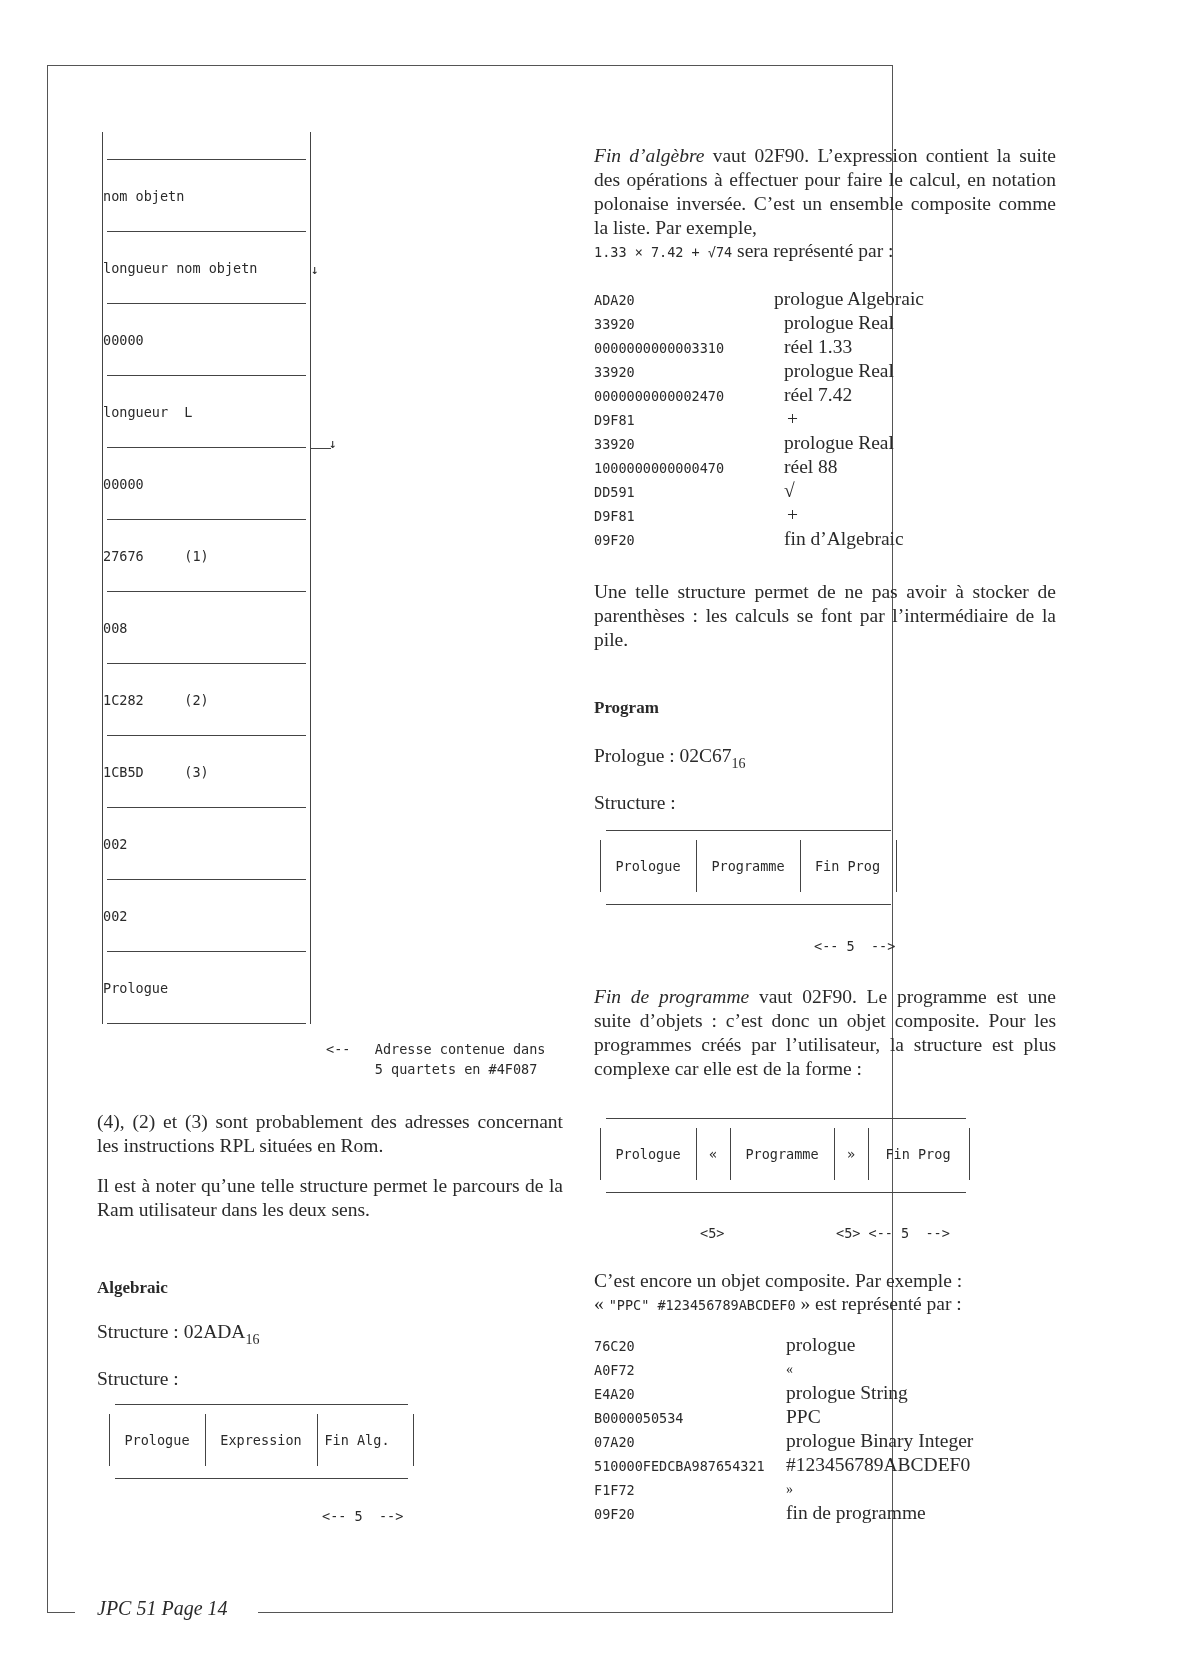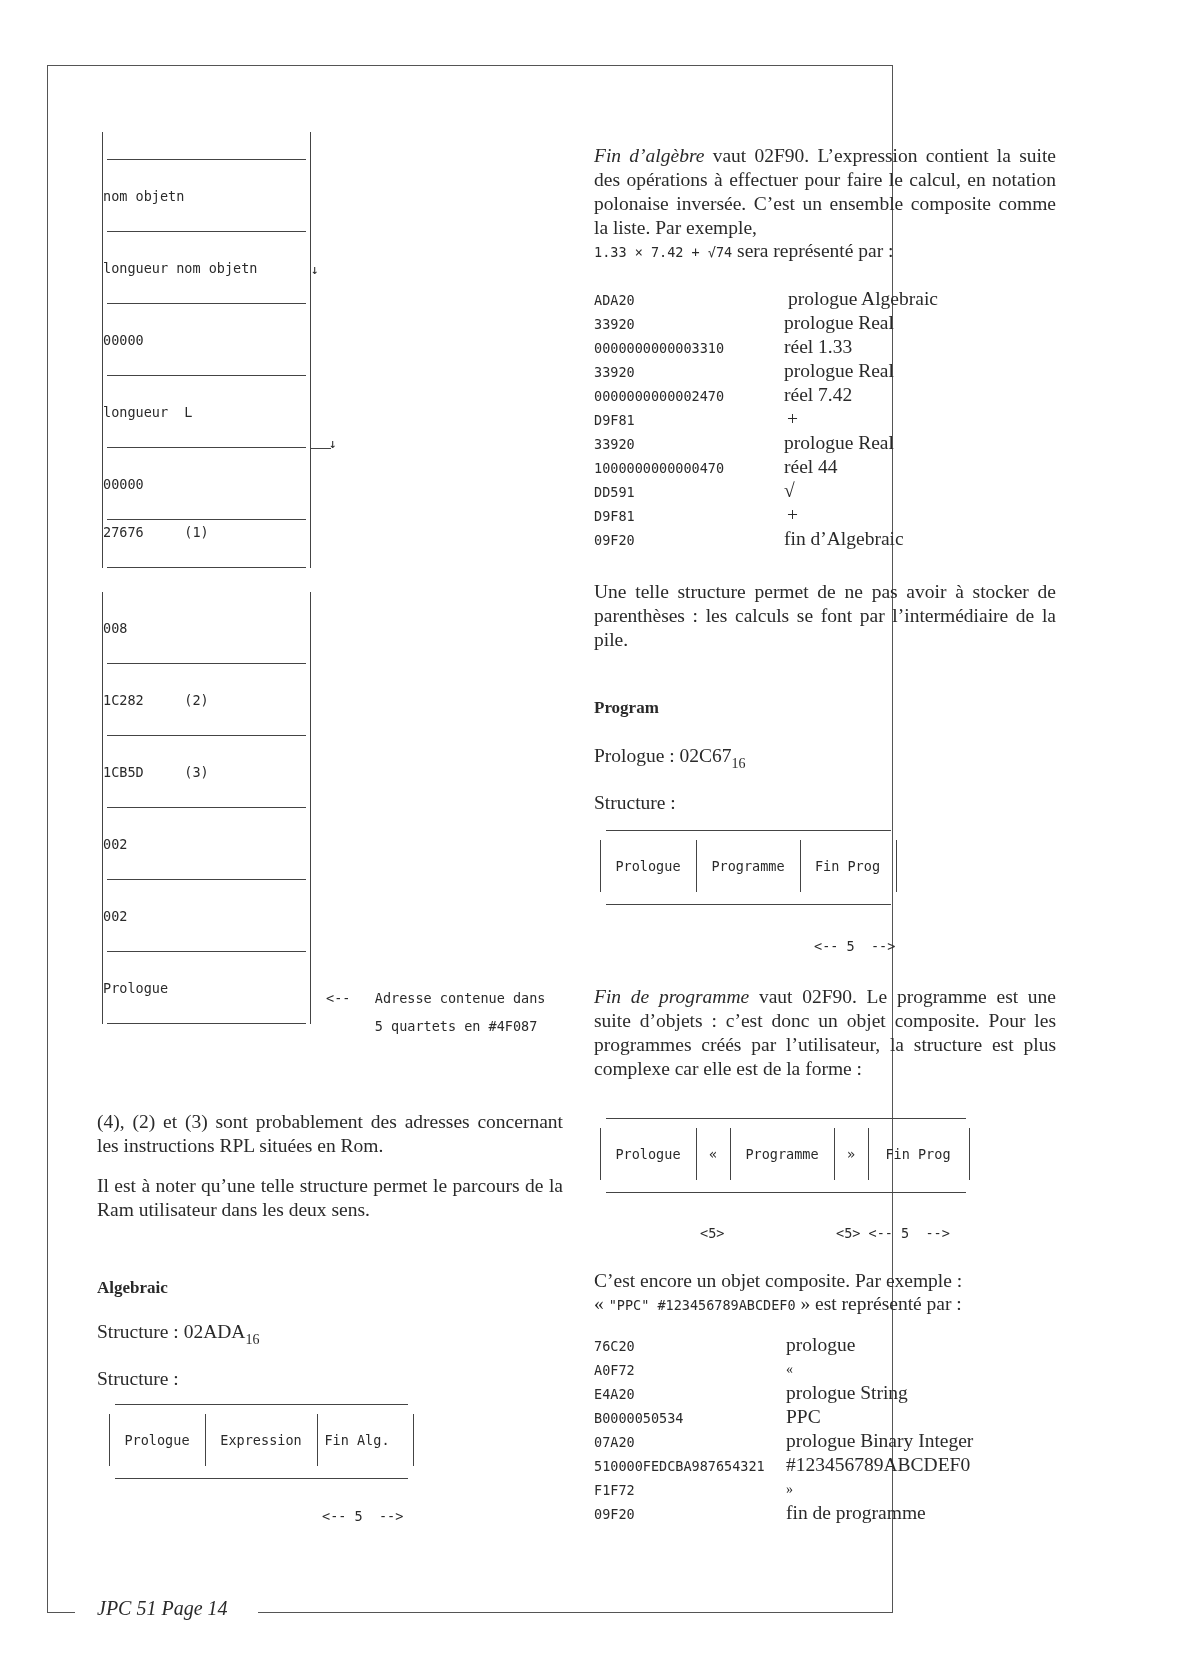--- a/index.html
+++ b/index.html
@@ -16,21 +16,21 @@
   .footer-label { position:absolute; left:97px; top:1597px; font-size:20px; font-style:italic; }
 
   
   .stack { position:absolute; left:102px; top:132px; width:207px; }
   .stack-top { position:absolute; left:0; top:0; width:207px; height:28px; border-left:1.5px solid #444; border-right:1.5px solid #444; }
   .stack-top::after { content:""; position:absolute; left:4px; right:4px; bottom:0; border-bottom:1.5px solid #444; }
   .cell { position:absolute; left:0; width:207px; height:72px; border-left:1.5px solid #444; border-right:1.5px solid #444; }
   .cell::after { content:""; position:absolute; left:4px; right:4px; bottom:0; border-bottom:1.5px solid #444; }
   .cell .lbl { position:absolute; left:0; right:0; top:28px; text-align:left; font-size:13.5px; white-space:pre; }
   .down-arrow { position:absolute; font-size:13px; }
-  .side-note { position:absolute; left:326px; top:984px; font-size:13.5px; line-height:28px; white-space:pre; }
+  .side-note { position:absolute; left:326px; top:1039px; font-size:13.5px; line-height:20px; white-space:pre; }
 
   .para { position:absolute; font-size:19.5px; line-height:24px; text-align:justify; }
   .heading { position:absolute; font-size:17px; font-weight:bold; }
   .line-text { position:absolute; font-size:19.5px; white-space:nowrap; }
   .sub { font-size:14px; vertical-align:-6px; }
 
   
   .hbox { position:absolute; }
   .hbox .rule { position:absolute; height:0; border-top:1.5px solid #444; }
   .hbox .cellh { position:absolute; top:10px; height:52px; border-left:1.5px solid #444; }
@@ -64,21 +64,21 @@
     </div>
   <div class="cell" style="top:172px">
       <div class="lbl">00000</div>
     </div>
   <div class="cell" style="top:244px">
       <div class="lbl">longueur  L</div>
     </div>
   <div class="cell" style="top:316px">
       <div class="lbl">00000</div>
     </div>
-  <div class="cell" style="top:364px">
+  <div class="cell" style="top:388px">
       <div class="lbl">27676     (1)</div>
     </div>
   <div class="cell" style="top:460px">
       <div class="lbl">008</div>
     </div>
   <div class="cell" style="top:532px">
       <div class="lbl">1C282     (2)</div>
     </div>
   <div class="cell" style="top:604px">
       <div class="lbl">1CB5D     (3)</div>
@@ -117,21 +117,21 @@
   <div class="txt" style="left:210px; width:80px;">Fin Alg.</div>
 </div>
 <div class="range mono" style="left:322px; top:1508px;">&lt;-- 5  --&gt;</div>
 
 <div class="para serif" style="left:594px; top:144px; width:462px;"><i>Fin d’algèbre</i><span> vaut 02F90. L’expression contient la suite des opérations à effectuer pour faire le calcul, en notation polonaise inversée. C’est un ensemble composite comme la liste. Par exemple,</span></div>
 <div class="line-text" style="left:594px; top:240px;"><span class="mono" style="font-size:13.5px;">1.33 × 7.42 + √74</span><span class="serif"> sera représenté par :</span></div>
 
 <div class="listing mono" style="left:594px; top:288px;">
   <div class="row">
       <span class="hex">ADA20</span>
-      <span class="desc serif" style="left:194px">prologue Algebraic</span>
+      <span class="desc serif" style="left:180px">prologue Algebraic</span>
     </div>
   <div class="row">
       <span class="hex">33920</span>
       <span class="desc serif" style="left:190px">prologue Real</span>
     </div>
   <div class="row">
       <span class="hex">0000000000003310</span>
       <span class="desc serif" style="left:190px">réel 1.33</span>
     </div>
   <div class="row">
@@ -145,21 +145,21 @@
   <div class="row">
       <span class="hex">D9F81</span>
       <span class="desc serif" style="left:193px">+</span>
     </div>
   <div class="row">
       <span class="hex">33920</span>
       <span class="desc serif" style="left:190px">prologue Real</span>
     </div>
   <div class="row">
       <span class="hex">1000000000000470</span>
-      <span class="desc serif" style="left:190px">réel 44</span>
+      <span class="desc serif" style="left:190px">réel 88</span>
     </div>
   <div class="row">
       <span class="hex">DD591</span>
       <span class="desc serif" style="left:190px">√</span>
     </div>
   <div class="row">
       <span class="hex">D9F81</span>
       <span class="desc serif" style="left:193px">+</span>
     </div>
   <div class="row">

